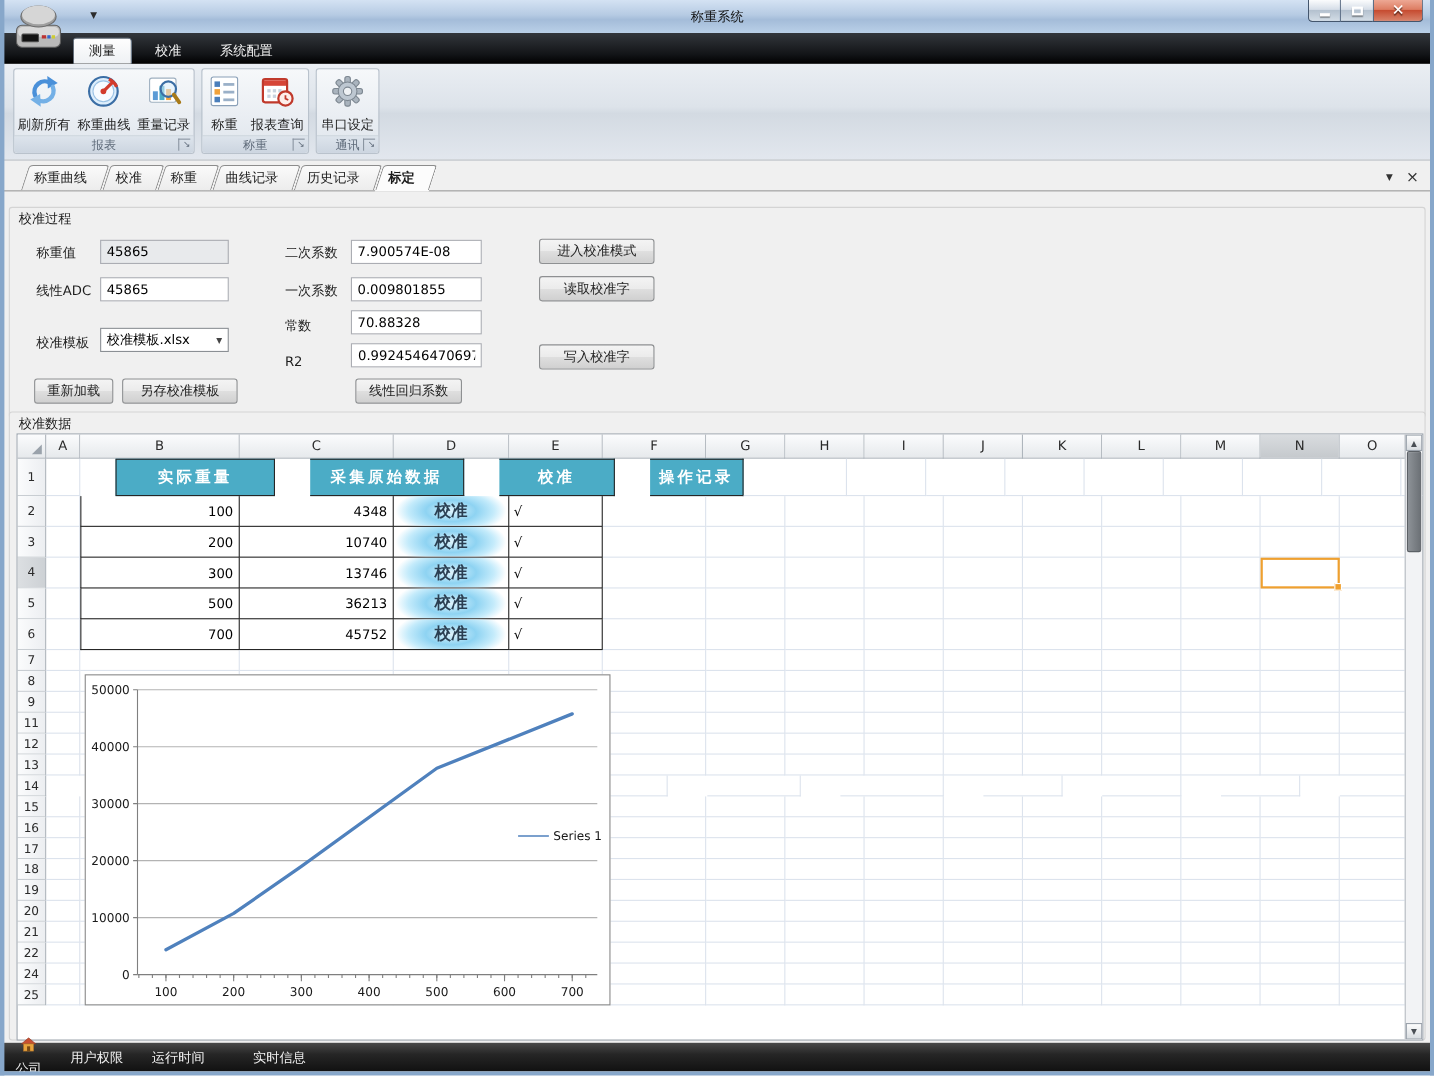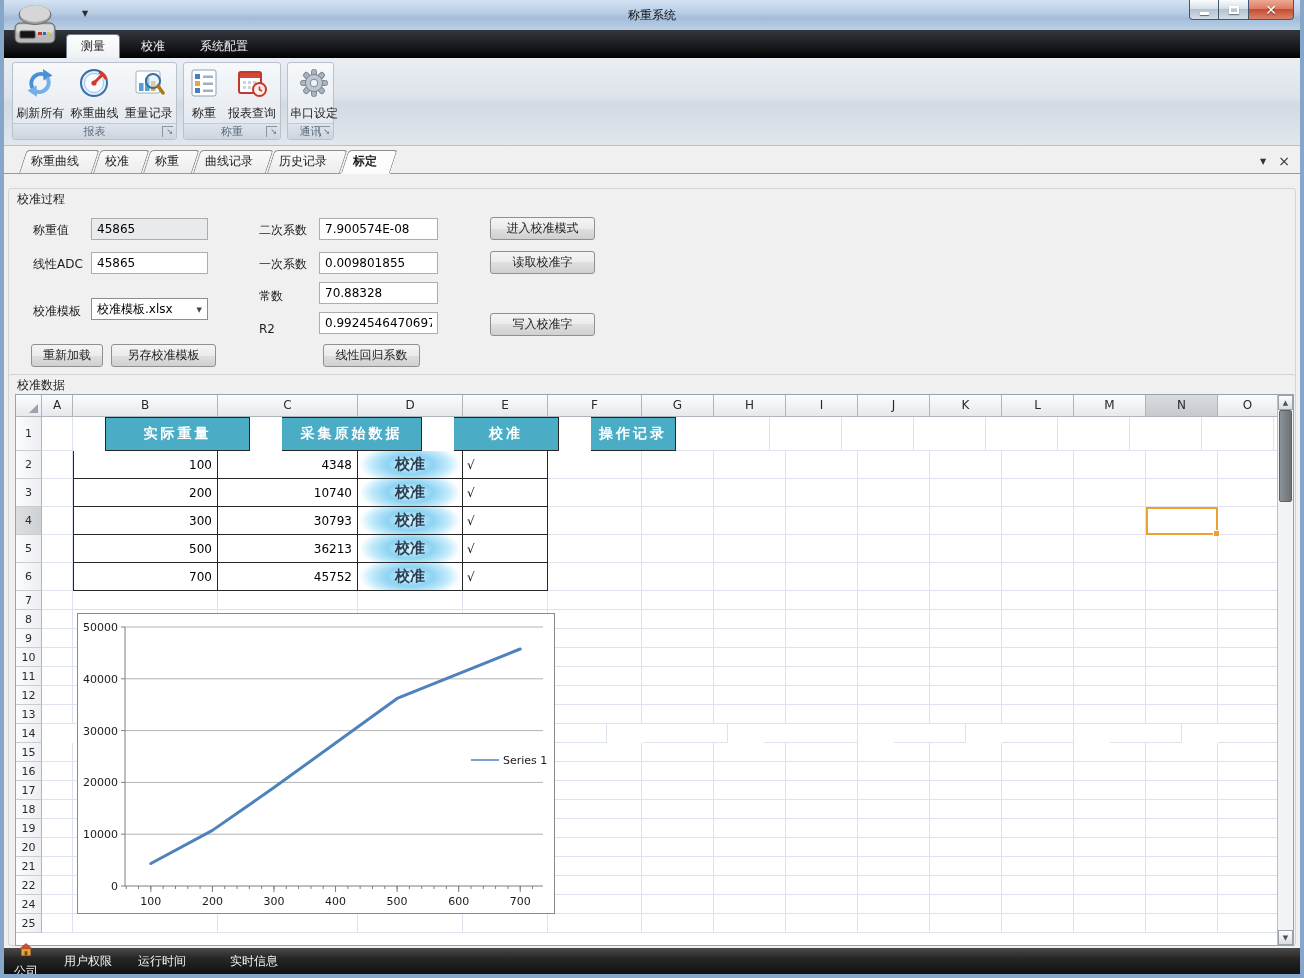--- a/index.html
+++ b/index.html
@@ -251,21 +251,21 @@
               <circle cx="23.5" cy="22.5" r="6.5" fill="#fdeeea" stroke="#c0392b" stroke-width="2"></circle>
               <path d="M23.5 19.5 v3.2 l2.6 1.2" fill="none" stroke="#c0392b" stroke-width="1.6"></path>
             </svg></span>
           <span class="lbl">报表查询</span>
         </div>
       </div>
       <div class="rg-label"><span>称重</span></div>
       <span class="launcher">↘</span>
     </div>
 
-    <div class="rgroup" style="left:287px;width:47px;">
+    <div class="rgroup" style="left:287px;width:58px;">
       <div class="rg-body">
         <div class="rbtn">
           <span>
             <svg width="32" height="32" viewBox="0 0 32 32">
               <g fill="#aab4be" stroke="#7d8791">
                 <rect x="13.5" y="2.5" width="5" height="27" rx="2"></rect>
                 <rect x="13.5" y="2.5" width="5" height="27" rx="2" transform="rotate(45 16 16)"></rect>
                 <rect x="13.5" y="2.5" width="5" height="27" rx="2" transform="rotate(90 16 16)"></rect>
                 <rect x="13.5" y="2.5" width="5" height="27" rx="2" transform="rotate(135 16 16)"></rect>
                 <circle cx="16" cy="16" r="8.5" fill="#bdc7d1"></circle>
@@ -422,21 +422,21 @@
             <div class="g-c" style="width: 72px;"></div>
             <div class="g-c" style="width: 72px;"></div>
             <div class="g-c" style="width: 72px;"></div>
             <div class="g-c" style="width: 72px;"></div>
             <div class="g-c" style="width: 60px;"></div>
           </div>
           <div class="g-row" style="height: 28px;">
             <div class="g-rh hl">4</div>
             <div class="g-c" style="width: 31px;"></div>
             <div class="g-c tb tb-l num" style="width: 145px;">300</div>
-            <div class="g-c tb num" style="width: 140px;">30793</div>
+            <div class="g-c tb num" style="width: 140px;">13746</div>
             <div class="g-c tb" style="width: 105px;">
               <div class="cal-btn">校准</div>
             </div>
             <div class="g-c tb rec" style="width: 85px;">√</div>
             <div class="g-c" style="width: 94px;"></div>
             <div class="g-c" style="width: 72px;"></div>
             <div class="g-c" style="width: 72px;"></div>
             <div class="g-c" style="width: 72px;"></div>
             <div class="g-c" style="width: 72px;"></div>
             <div class="g-c" style="width: 72px;"></div>
@@ -516,38 +516,20 @@
             <div class="g-c" style="width: 72px;"></div>
             <div class="g-c" style="width: 72px;"></div>
             <div class="g-c" style="width: 72px;"></div>
             <div class="g-c" style="width: 72px;"></div>
             <div class="g-c" style="width: 72px;"></div>
             <div class="g-c" style="width: 72px;"></div>
             <div class="g-c" style="width: 60px;"></div>
           </div>
           <div class="g-row" style="height: 19px;">
             <div class="g-rh">9</div>
-            <div class="g-c" style="width: 31px;"></div>
-            <div class="g-c" style="width: 145px;"></div>
-            <div class="g-c" style="width: 140px;"></div>
-            <div class="g-c" style="width: 105px;"></div>
-            <div class="g-c" style="width: 85px;"></div>
-            <div class="g-c" style="width: 94px;"></div>
-            <div class="g-c" style="width: 72px;"></div>
-            <div class="g-c" style="width: 72px;"></div>
-            <div class="g-c" style="width: 72px;"></div>
-            <div class="g-c" style="width: 72px;"></div>
-            <div class="g-c" style="width: 72px;"></div>
-            <div class="g-c" style="width: 72px;"></div>
-            <div class="g-c" style="width: 72px;"></div>
-            <div class="g-c" style="width: 72px;"></div>
-            <div class="g-c" style="width: 60px;"></div>
-          </div>
-          <div class="g-row" style="height: 19px;">
-            <div class="g-rh">10</div>
             <div class="g-c" style="width: 31px;"></div>
             <div class="g-c" style="width: 145px;"></div>
             <div class="g-c" style="width: 140px;"></div>
             <div class="g-c" style="width: 105px;"></div>
             <div class="g-c" style="width: 85px;"></div>
             <div class="g-c" style="width: 94px;"></div>
             <div class="g-c" style="width: 72px;"></div>
             <div class="g-c" style="width: 72px;"></div>
             <div class="g-c" style="width: 72px;"></div>
             <div class="g-c" style="width: 72px;"></div>

